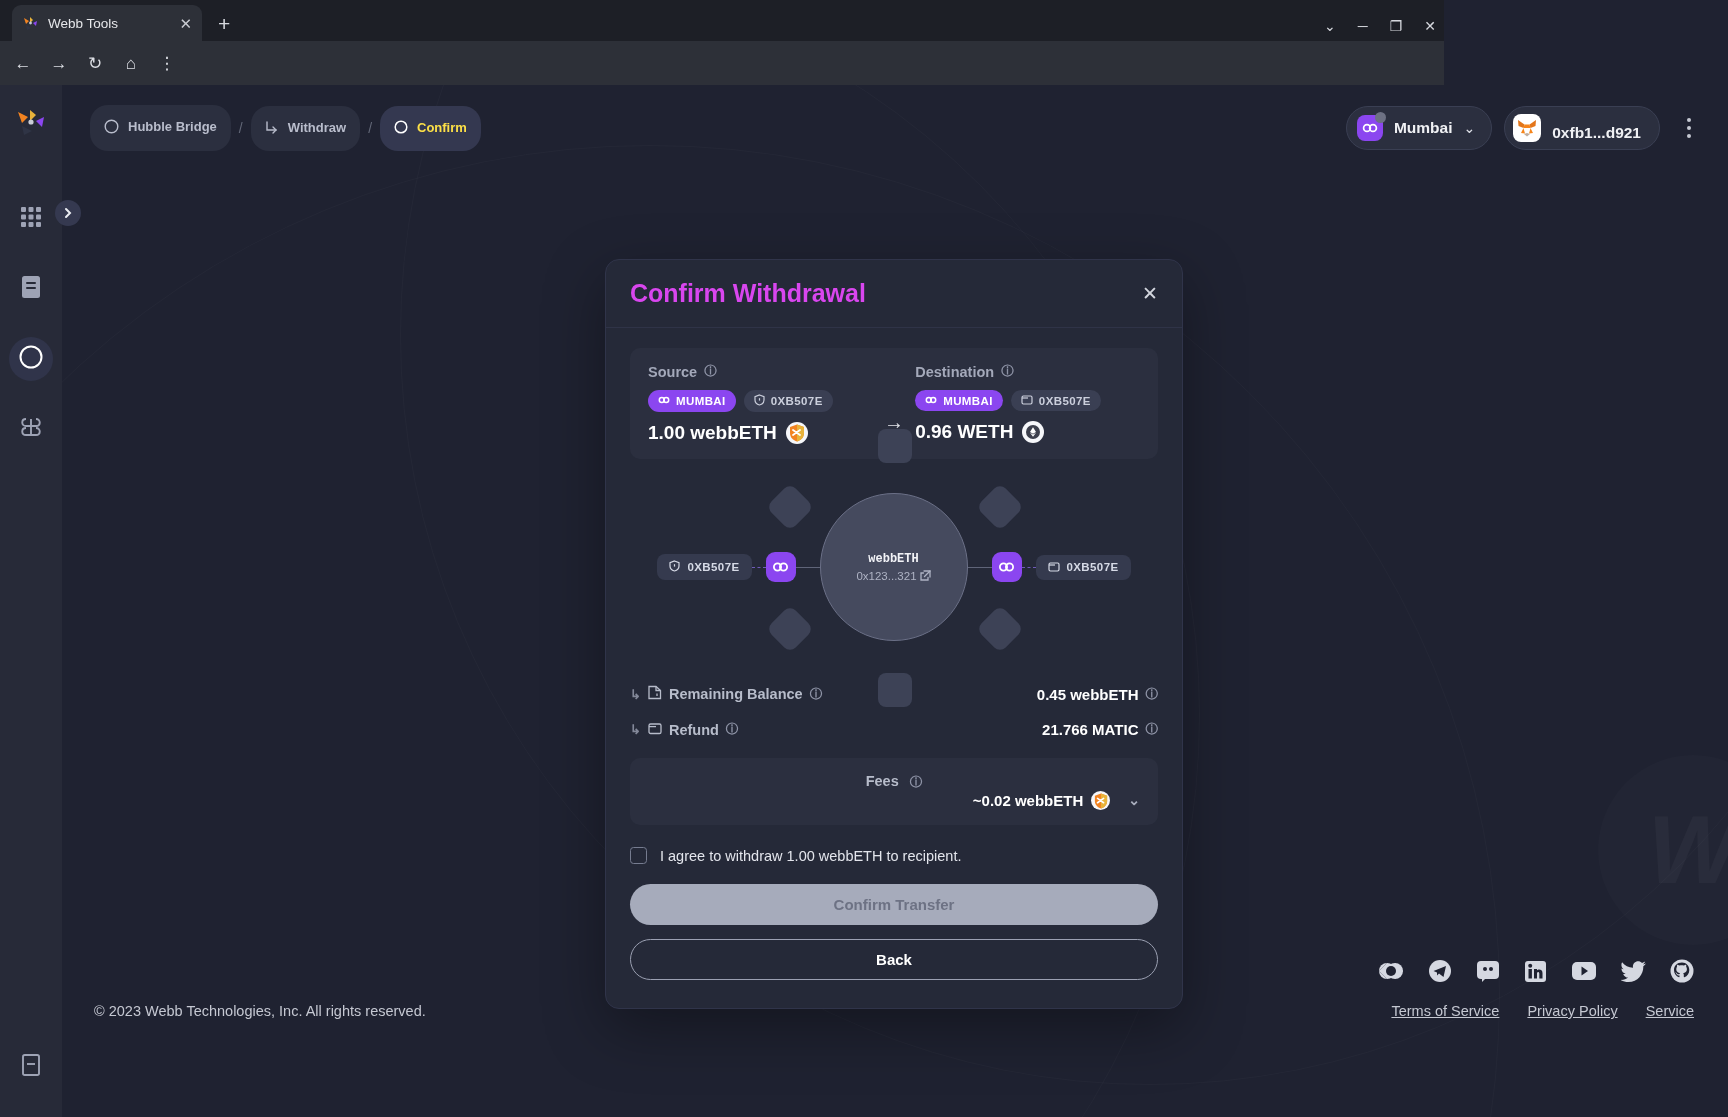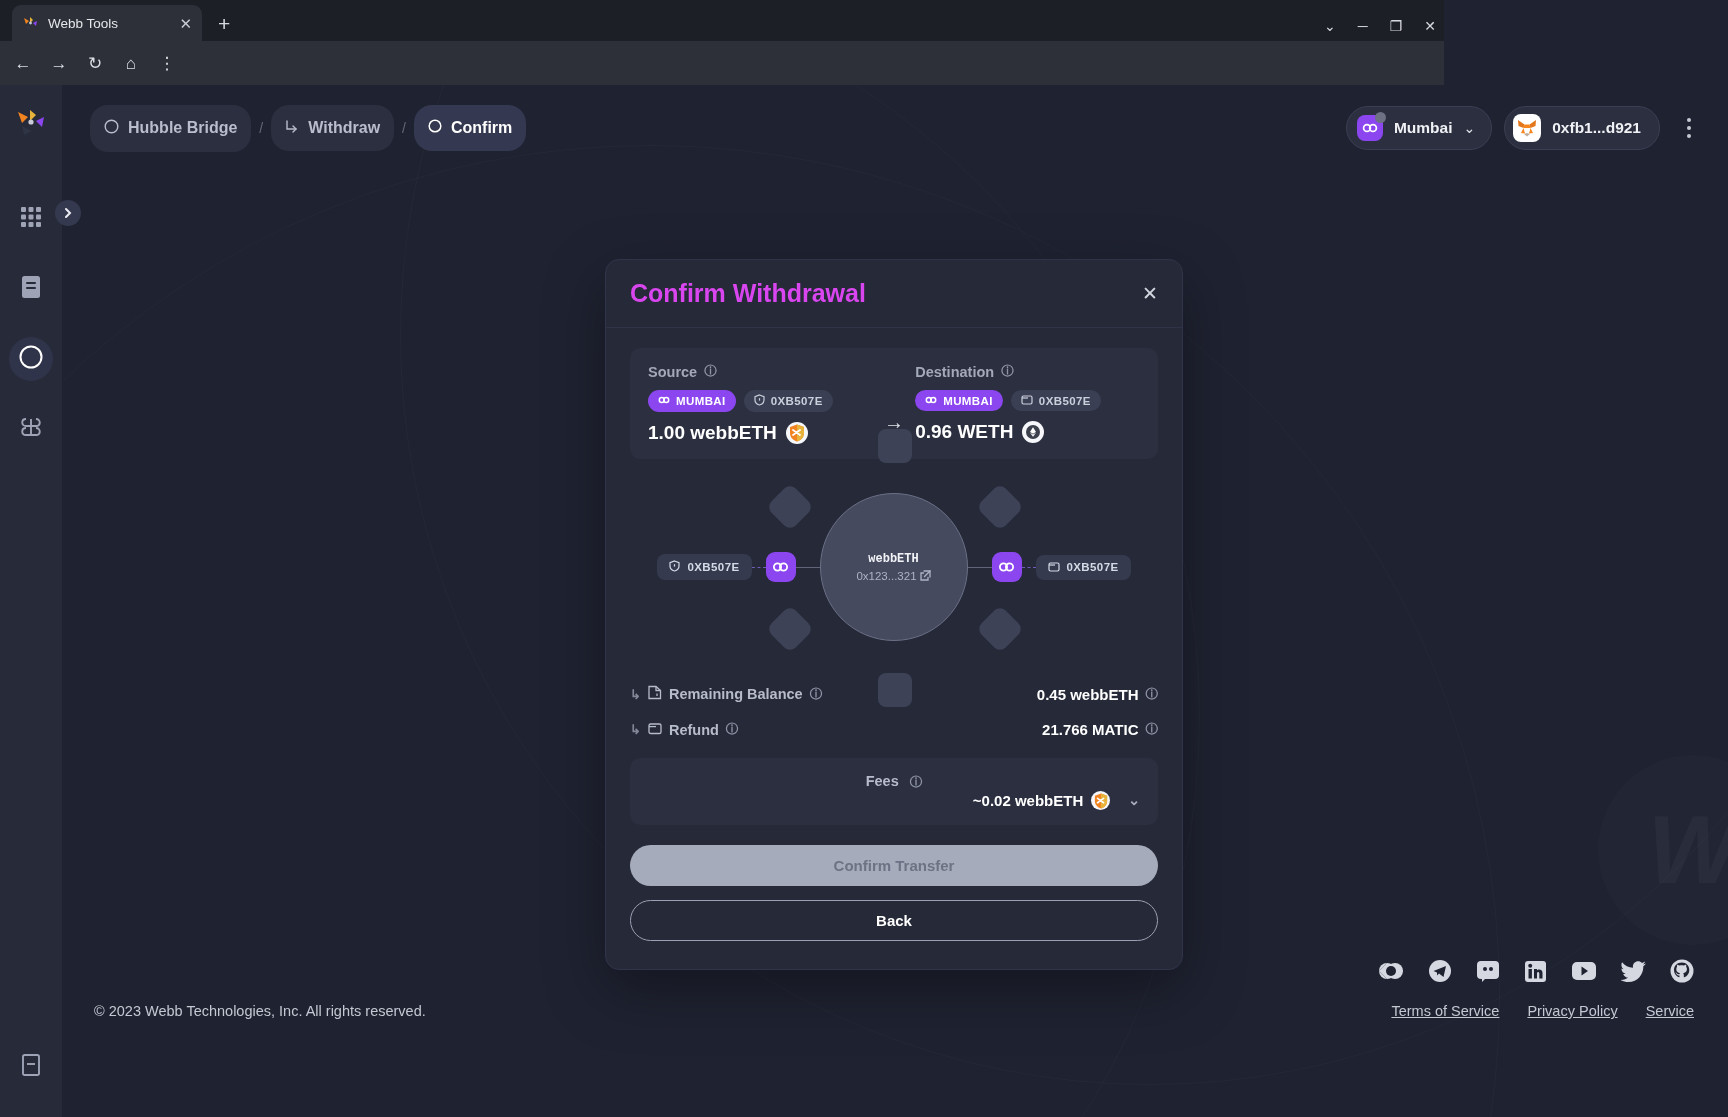--- a/index.html
+++ b/index.html
@@ -108,43 +108,43 @@
 
   
   .topbar {
     position: absolute; left: 62px; top: 0; right: 0; height: 86px;
     display: flex; align-items: center; padding: 0 26px 0 28px; z-index: 4;
   }
   .breadcrumb { display: flex; align-items: center; gap: 3px; }
   .crumb {
     display: flex; align-items: flex-start; gap: 9px;
     padding: 14px 14px; border-radius: 18px;
-    font-size: 16px; font-weight: 700; color: #b9bdcc; cursor: pointer;
+    font-size: 13px; font-weight: 700; color: #b9bdcc; cursor: pointer;
   }
   .crumb.filled { background: #2b2f3f; }
-  .crumb.current { background: #343850; color: #ffffff; }
+  .crumb.current { background: #343850; color: #fde047; }
   .crumb-sep { color: #636878; font-size: 14px; padding: 0 5px; }
 
   .topbar-right { margin-left: auto; display: flex; align-items: center; gap: 12px; }
   .chain-select {
     display: flex; align-items: center; gap: 11px;
     background: #2b2f3f; border: 1px solid #3a3f53;
     border-radius: 22px; padding: 8px 16px 8px 10px; cursor: pointer;
   }
   .chain-ico {
     width: 26px; height: 26px; border-radius: 8px; background: #8b46f0;
     display: flex; align-items: center; justify-content: center; position: relative;
   }
   .chain-ico::after {
     content: ""; position: absolute; right: -3px; top: -3px;
     width: 11px; height: 11px; border-radius: 50%; background: #6d7183;
   }
   .chain-name { color: #f0f1f4; font-size: 15.5px; font-weight: 700; }
   .wallet-btn {
-    display: flex; align-items: center; gap: 11px;
+    display: flex; align-items: flex-end; gap: 11px;
     background: #2b2f3f; border: 1px solid #3a3f53;
     border-radius: 22px; padding: 7px 18px 7px 8px; cursor: pointer;
   }
   .fox {
     width: 28px; height: 28px; border-radius: 8px; background: #fff;
     display: flex; align-items: center; justify-content: center; font-size: 17px;
   }
   .wallet-addr { color: #f0f1f4; font-size: 15.5px; font-weight: 700; }
   .kebab {
     width: 26px; display: flex; flex-direction: column; align-items: center;
@@ -667,20 +667,24 @@
           <svg width="14" height="16" viewBox="0 0 16 18">
             <path d="M8 0.5 L15 3 V9 C15 13.5 11.8 16.4 8 17.5 C4.2 16.4 1 13.5 1 9 V3 Z" fill="#f28321"></path>
             <path d="M8 0.5 L15 3 V9 C15 13.5 11.8 16.4 8 17.5 Z" fill="#e8b33a"></path>
             <path d="M4 6 L11 11 M11 6 L4 11" stroke="#fff" stroke-width="1.8" stroke-linecap="round"></path>
           </svg>
         </span>
         <span style="color:#a9aebd;font-size:14px;line-height:0.6;margin-left:10px;">⌄</span>
       </span>
     </div>
 
+    <div class="agree">
+      <span class="cbox"></span>
+      <span>I agree to withdraw 1.00 webbETH to recipient.</span>
+    </div>
 
     <button class="btn-primary">Confirm Transfer</button>
     <button class="btn-secondary">Back</button>
   </div>
 
   <div class="footer-left">© 2023 Webb Technologies, Inc. All rights reserved.</div>
 
   <div class="socials">
     <span>
       <svg width="26" height="20" viewBox="0 0 26 20" fill="#d5d8e1">

